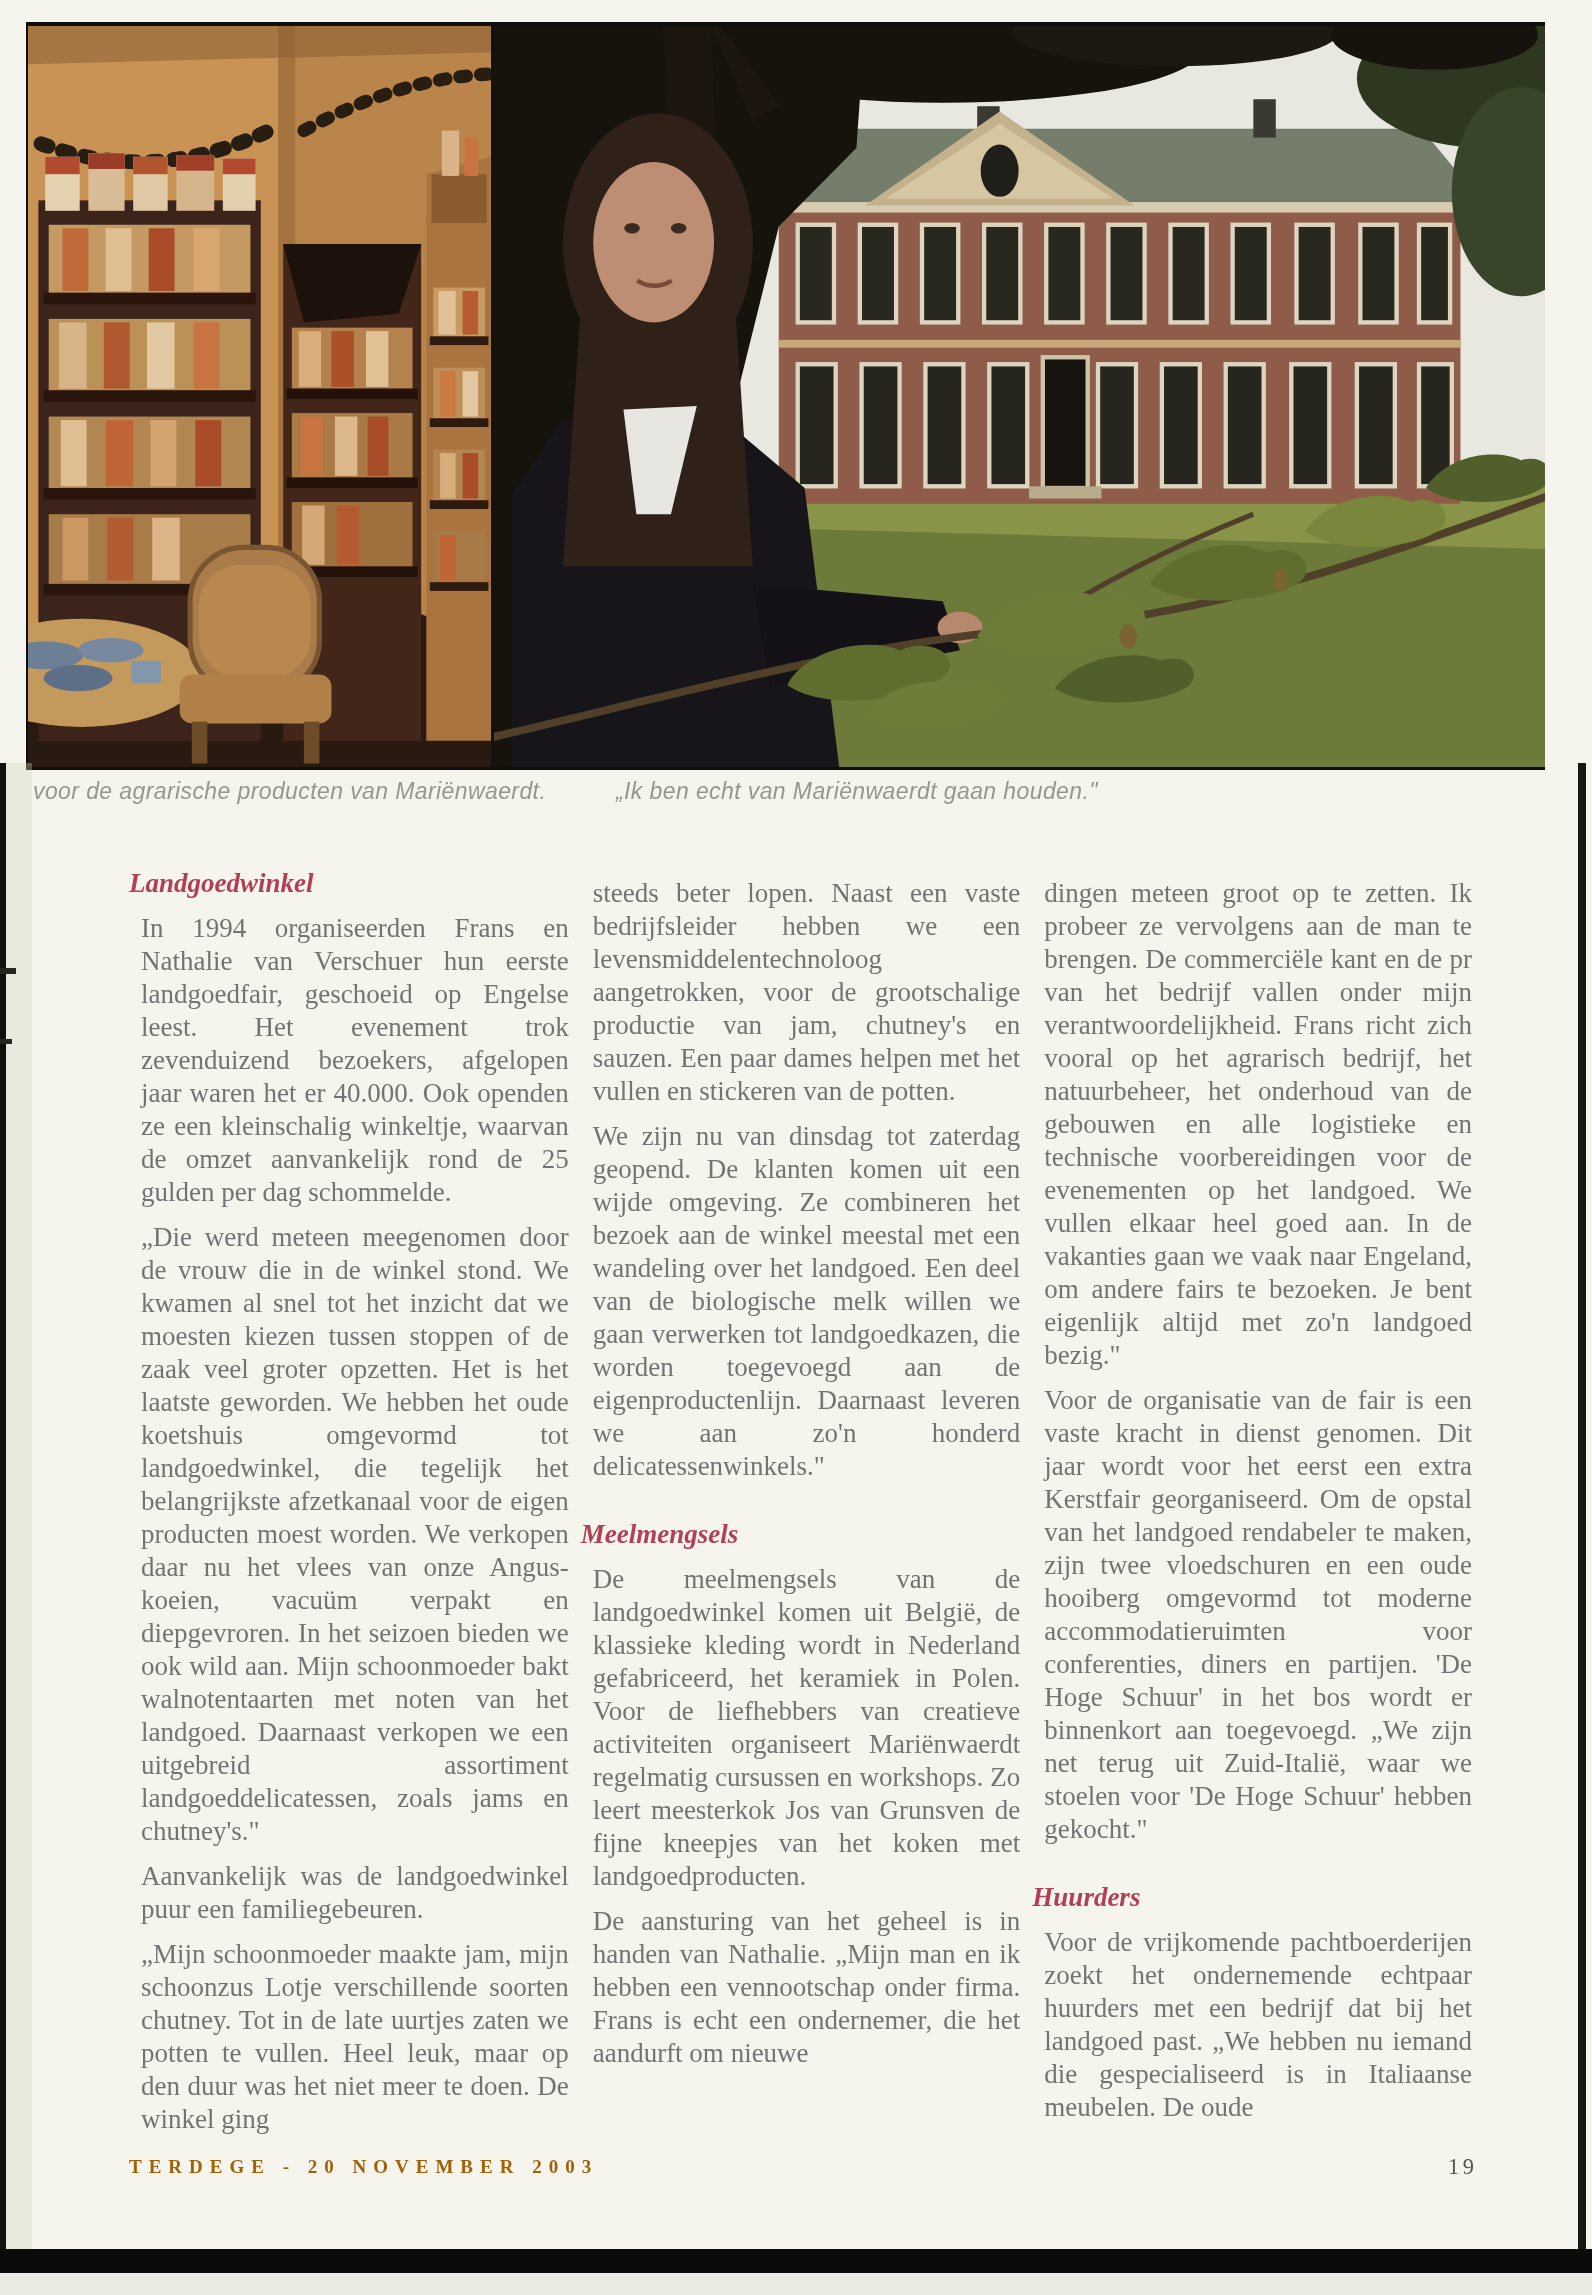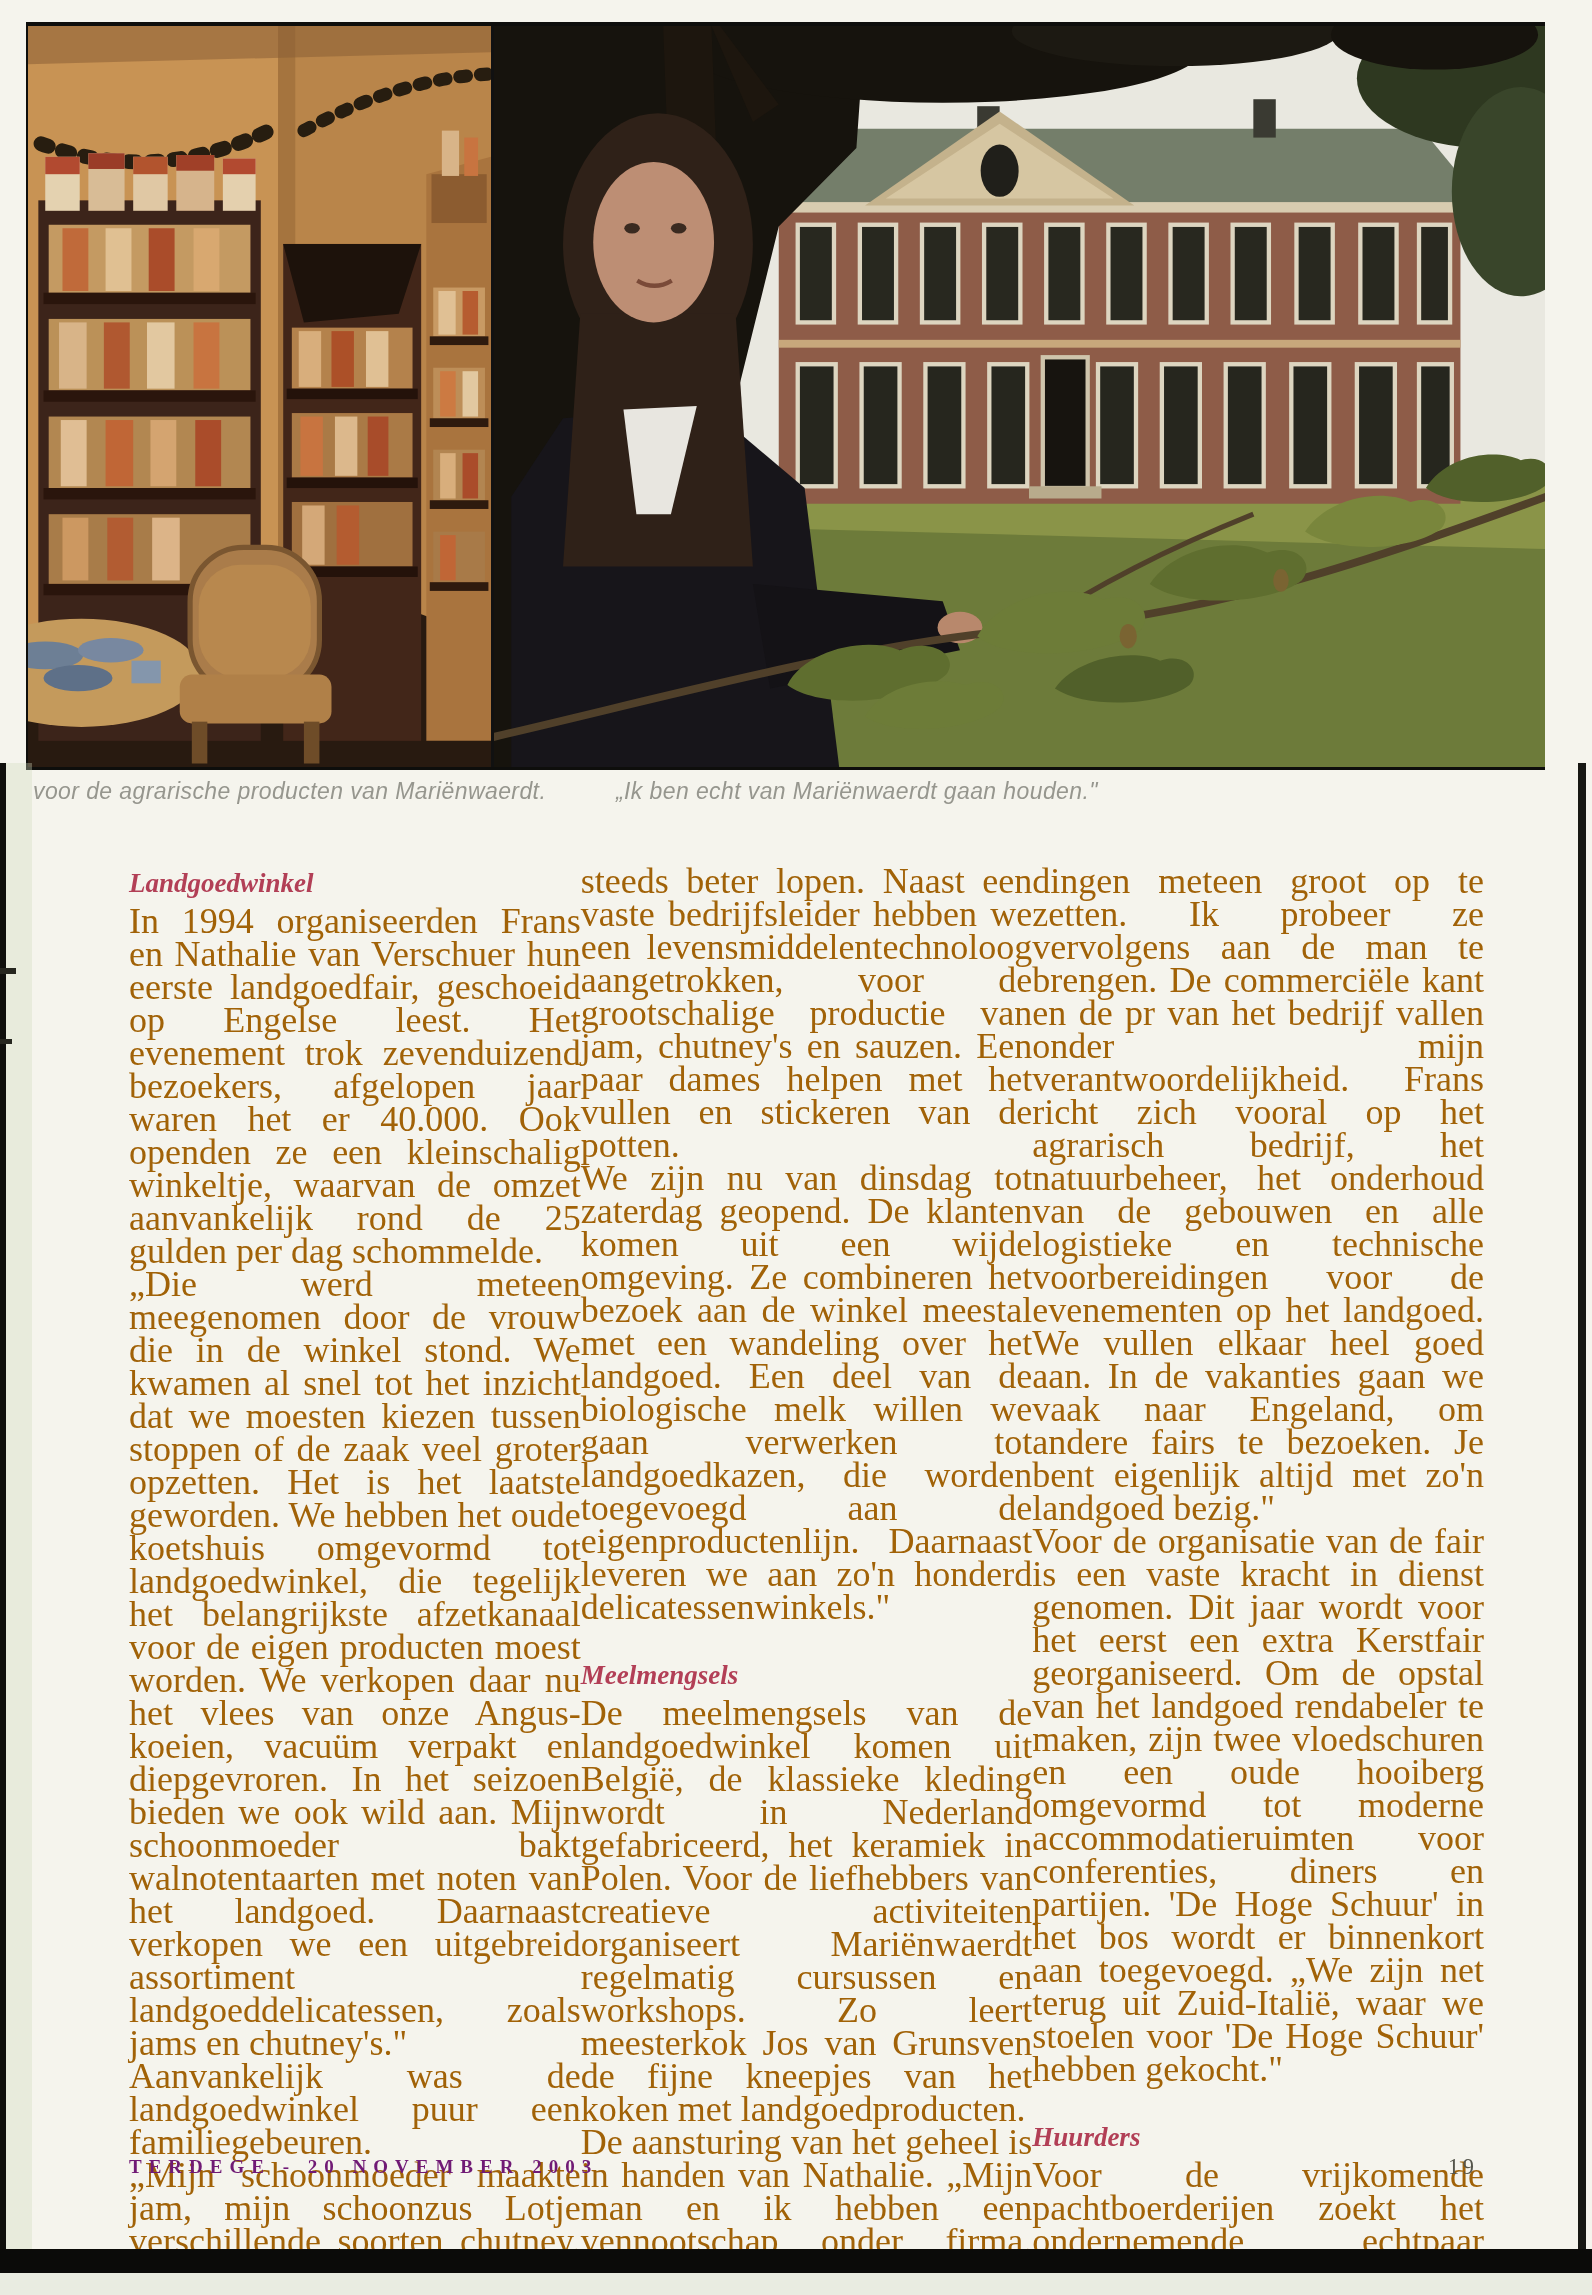--- a/index.html
+++ b/index.html
@@ -28,33 +28,33 @@
   }
   .caption-left{left:33px;}
   .caption-right{left:616px;}
   
   .columns{
     position:absolute;left:129px;top:865px;width:1355px;
     display:flex;
   }
   .column{flex:1;min-width:0;}
   .para{
-    font-size:36px;line-height:33px;color:#a16207;
-    text-align:justify;margin:0;
+    font-size:27px;line-height:33px;color:#737373;
+    text-align:justify;margin:12px;
     hyphens:auto;-webkit-hyphens:auto;
   }
   .subhead{
     font-size:27px;line-height:33px;font-weight:bold;font-style:italic;
     color:#b23f56;margin:35px 0 5.2px 0;
   }
   .column .subhead:first-child{margin-top:1.7px;}
   
   .footer-mag{
     position:absolute;left:129px;top:2156px;
-    font-size:19px;letter-spacing:7px;color:#701a75;font-weight:bold;
+    font-size:19px;letter-spacing:7px;color:#a16207;font-weight:bold;
   }
   .footer-page{
     position:absolute;left:1448px;top:2154px;
     font-size:22.4px;letter-spacing:3.5px;color:#55554b;text-align:center;
   }
   
   .left-rule{position:absolute;left:0;top:763px;width:6px;height:1488px;background:#0f0f0c;}
   .right-rule{position:absolute;left:1578px;top:763px;width:7.8px;height:1508px;background:#171713;}
   .left-tint{position:absolute;left:6px;top:763px;width:26px;height:1488px;background:rgba(208,218,188,.35);}
   .bottom-bar{position:absolute;left:0;top:2249px;width:1592px;height:24px;background:#0b0b09;}

